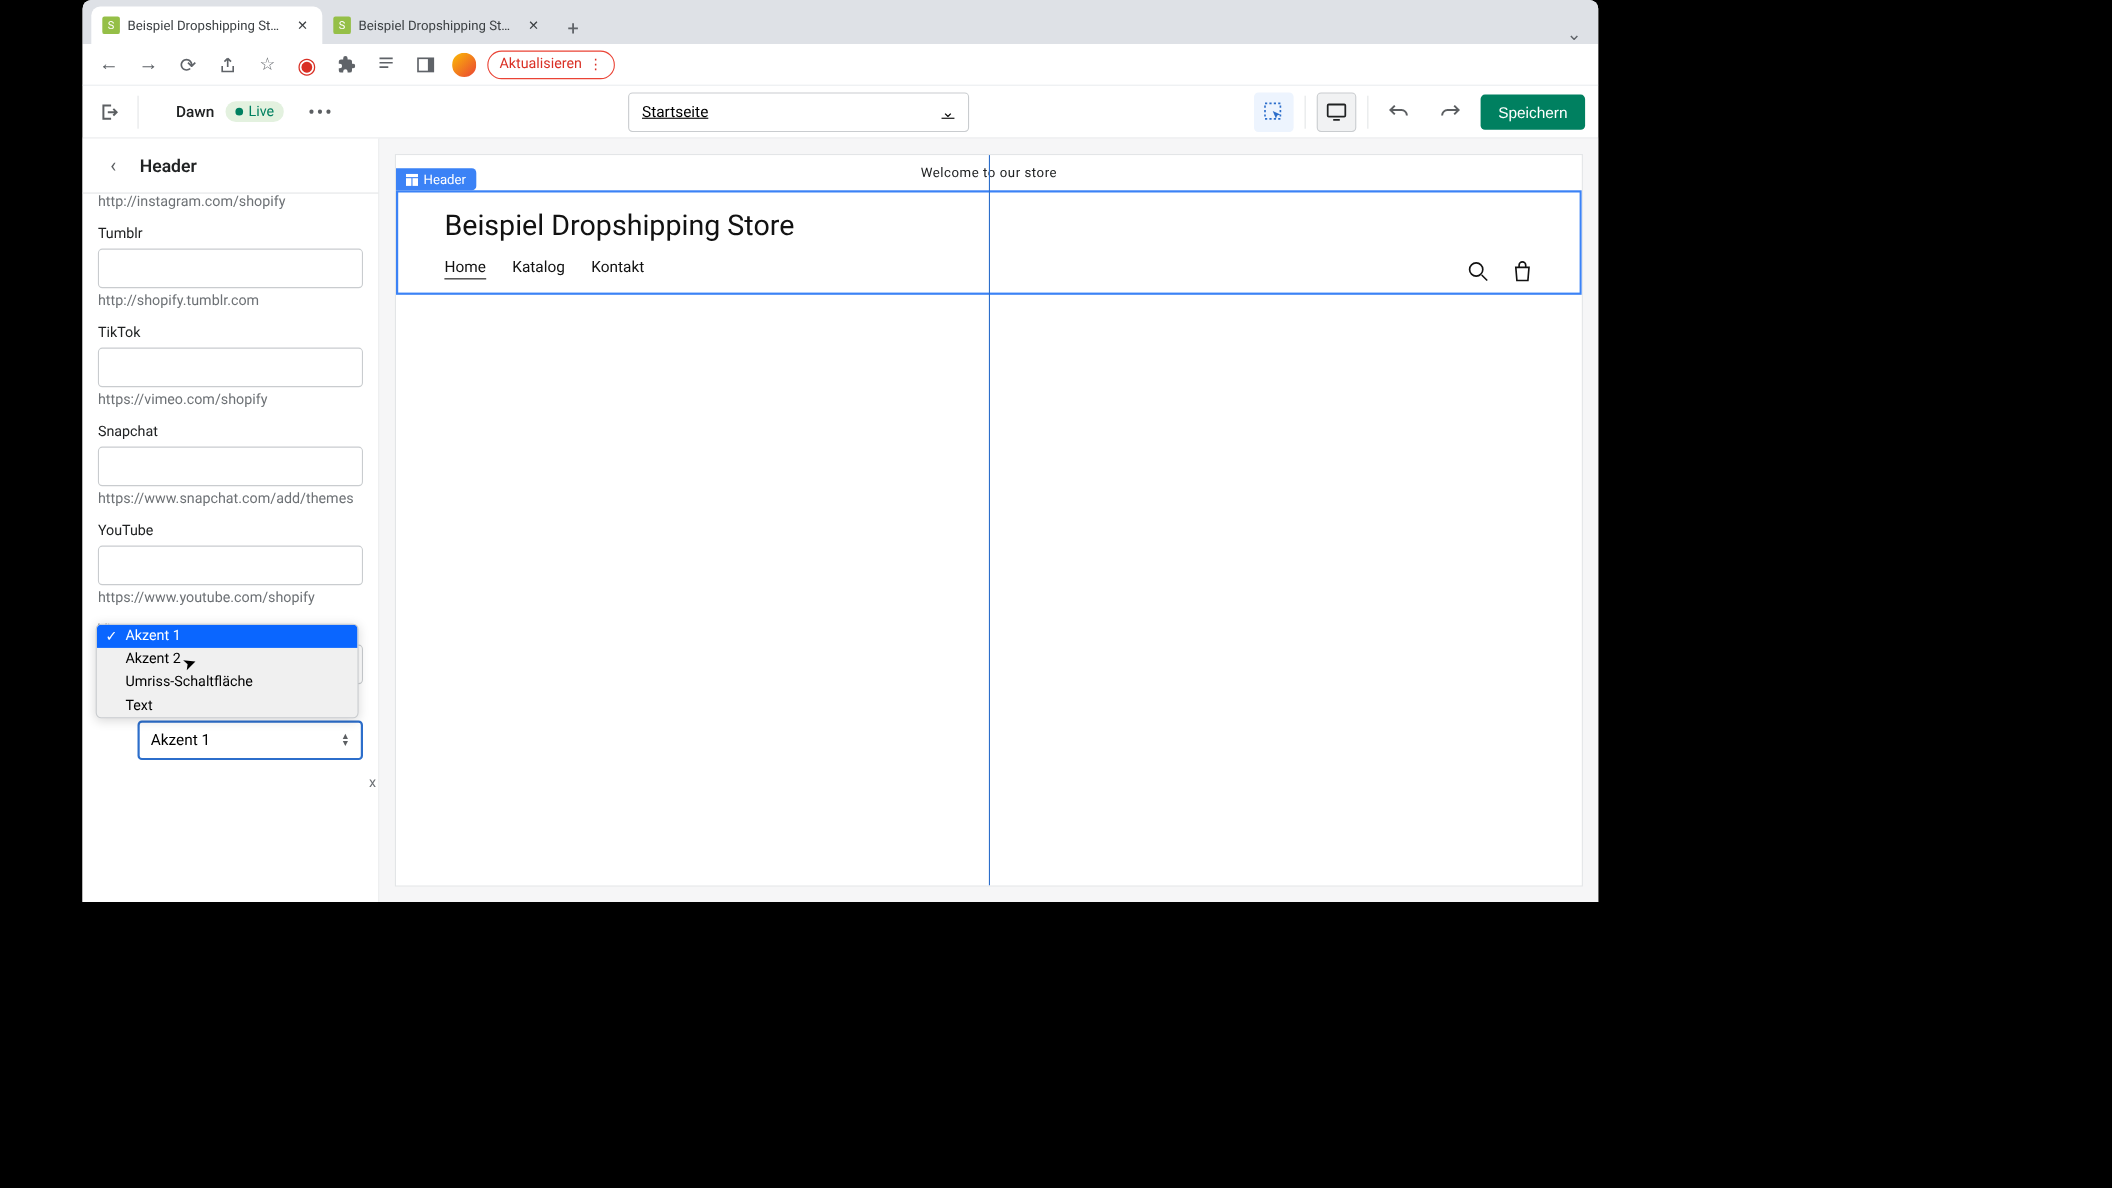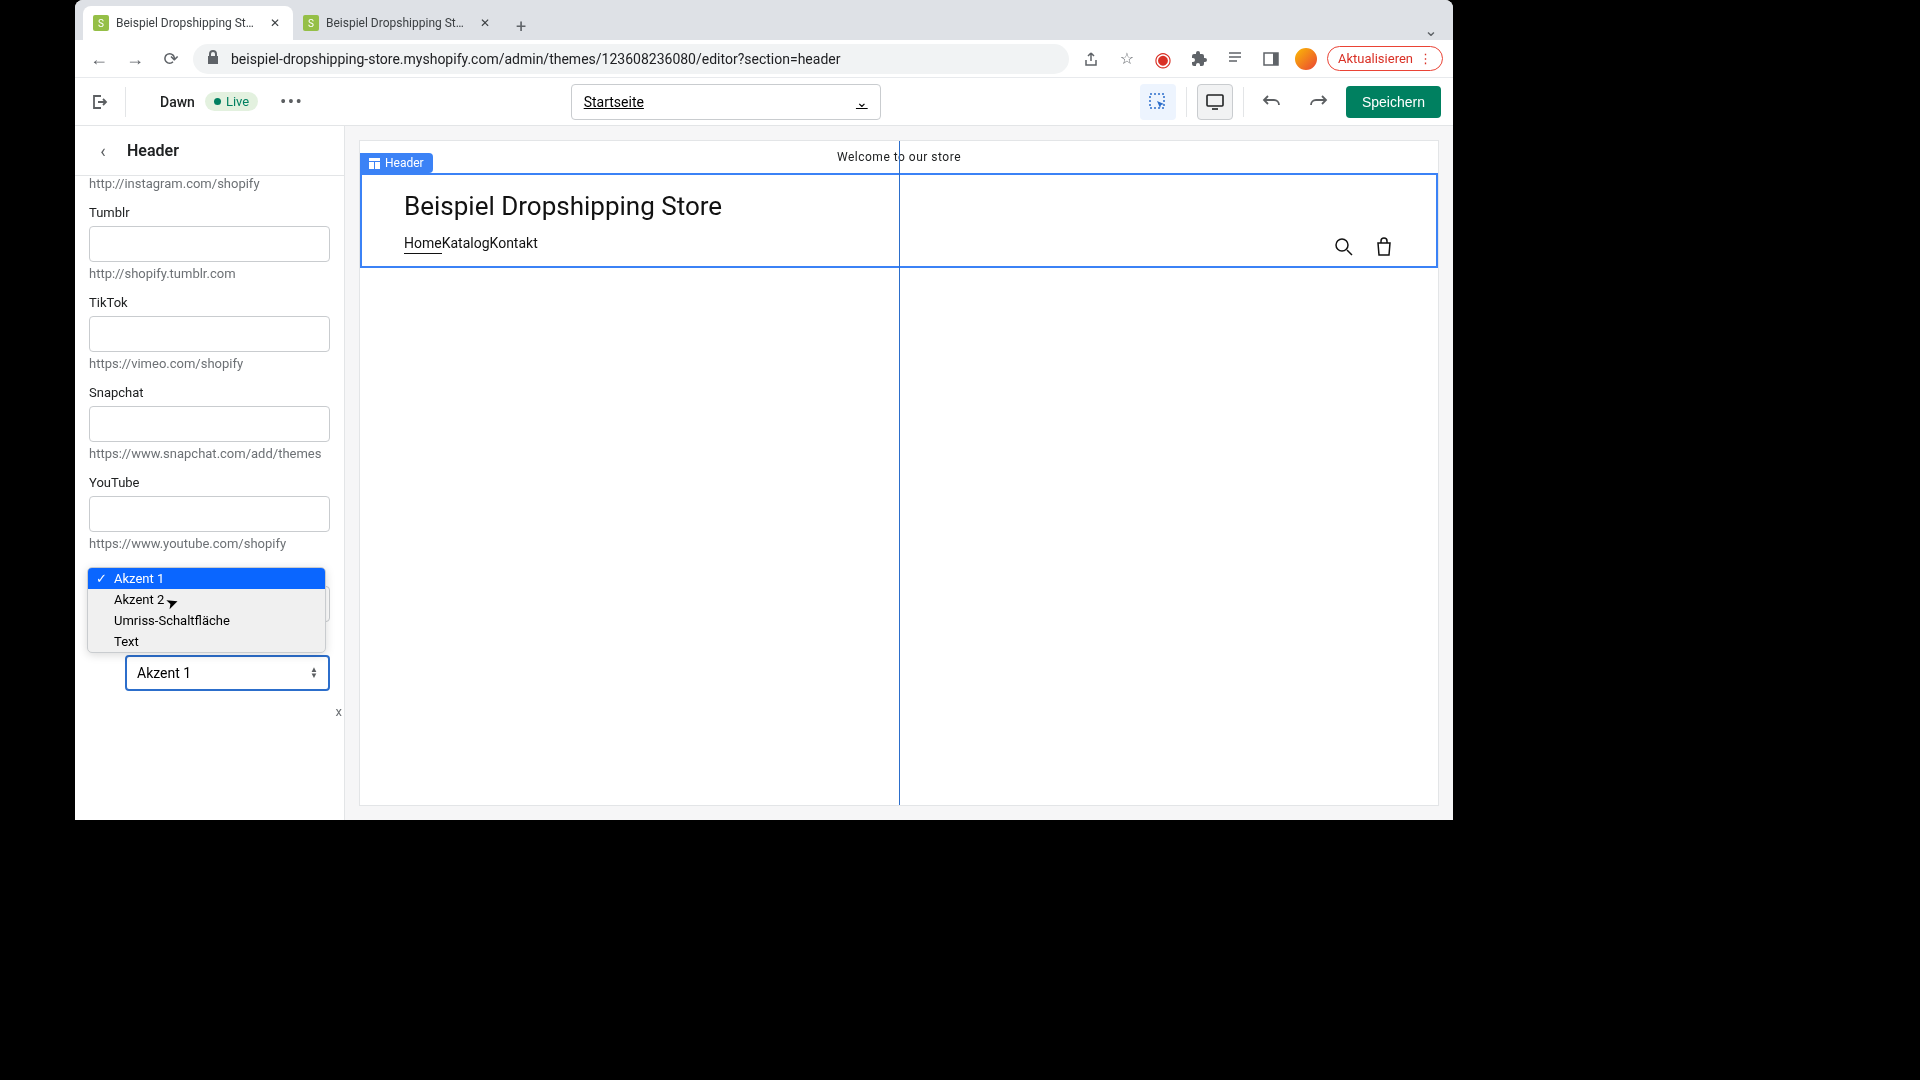--- a/index.html
+++ b/index.html
@@ -60,21 +60,21 @@
 .dropdown-item.selected::before { content: "✓"; position: absolute; left: 8px; }
 .cursor { position: absolute; left: 78px; top: 26px; z-index: 60; font-size: 15px; color: #000; transform: rotate(-20deg); }
 
 .preview { flex: 1; background: #f6f6f7; padding: 14px; position: relative; }
 .preview-frame { background: #fff; height: 100%; border: 1px solid #e3e5e7; position: relative; overflow: hidden; }
 .center-guide { position: absolute; left: 50%; top: 0; bottom: 0; width: 1px; background: #2c6ecb; z-index: 30; }
 .announce { height: 32px; display: flex; align-items: center; justify-content: center; font-size: 12px; letter-spacing: .5px; color: #202223; }
 .header-tag { position: absolute; top: 12px; left: 0; background: #3b82f6; color: #fff; font-size: 12px; padding: 3px 9px; border-radius: 0 4px 4px 0; z-index: 25; display: flex; align-items: center; gap: 5px; }
 .store-header { border: 2px solid #3b82f6; padding: 16px 42px 0; }
 .store-title { font-size: 26px; color: #121212; margin-bottom: 14px; }
-.store-nav { display: flex; padding-bottom: 12px; }
+.store-nav { display: flex; gap: 24px; padding-bottom: 12px; }
 .nav-link { font-size: 14px; color: #121212; text-decoration: none; padding-bottom: 2px; }
 .nav-link.current { border-bottom: 1px solid #121212; }
 .header-icons { position: absolute; right: 42px; top: 62px; display: flex; gap: 20px; color: #121212; }
 .banner { position: relative; height: 480px; overflow: hidden; display: flex; align-items: center; justify-content: center; }
 .banner-bg { position: absolute; inset: 0; background: linear-gradient(120deg, #6b5a4a 0%, #8a7560 20%, #b9a68f 35%, #d9cfc0 50%, #c8bba7 65%, #9a8872 85%, #6b5a4a 100%); }
 .banner-bg::after { content:""; position:absolute; right:6%; bottom:-8%; width:340px; height:260px; background: radial-gradient(ellipse at 40% 35%, #3a2f25 0%, #5a4b3c 35%, #7a6a57 55%, rgba(122,106,87,0) 70%); border-radius: 50% 45% 50% 45%; filter: blur(1px); }
 .banner-overlay { position: absolute; inset: 0; background: rgba(50,40,30,.3); }
 .banner-content { position: relative; z-index: 10; text-align: center; color: #fff; }
 .banner-title { font-size: 50px; font-weight: 400; margin-bottom: 14px; text-shadow: 0 1px 3px rgba(0,0,0,.3); }
 .banner-sub { font-size: 15px; margin-bottom: 28px; letter-spacing: .3px; }
@@ -96,28 +96,20 @@
       <span class="tab-close">✕</span>
     </div>
     <div class="new-tab">+</div>
     <div class="tab-dropdown">⌄</div>
   </div>
 
   <div class="url-bar">
     <div class="nav-btn">←</div>
     <div class="nav-btn">→</div>
     <div class="nav-btn">⟳</div>
-    <div class="url-input">
-      <span class="url-lock">
-        <svg width="12" height="14" viewBox="0 0 12 14">
-            <path fill="#5f6368" d="M10 6V4a4 4 0 10-8 0v2H1v8h10V6h-1zM4 4a2 2 0 114 0v2H4V4z"></path>
-          </svg>
-      </span>
-      <span>beispiel-dropshipping-store.myshopify.com/admin/themes/123608236080/editor?section=header</span>
-    </div>
     <div class="url-actions">
       <div class="url-action">
         <svg width="16" height="16" viewBox="0 0 16 16">
             <path fill="none" stroke="#5f6368" stroke-width="1.5" d="M8 10V2m0 0L5 5m3-3l3 3M3 9v5h10V9"></path>
           </svg>
       </div>
       <div class="url-action">☆</div>
       <div class="url-action red-dot">◉</div>
       <div class="url-action">
         <svg width="16" height="16" viewBox="0 0 16 16">

